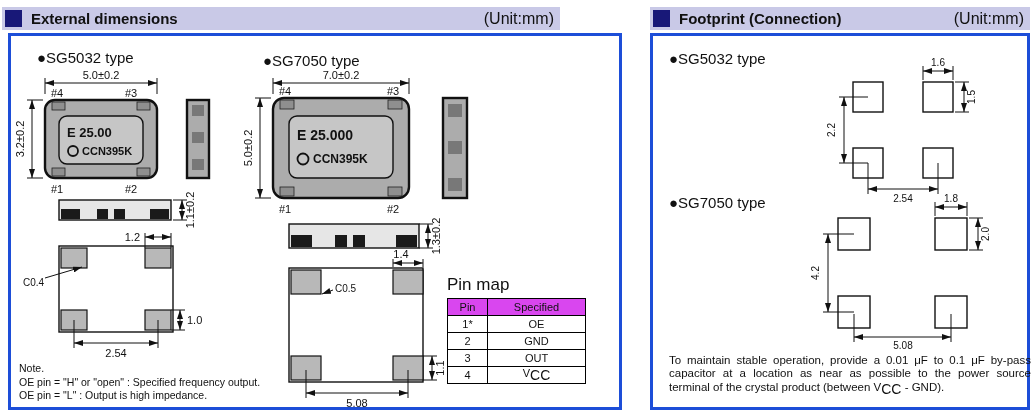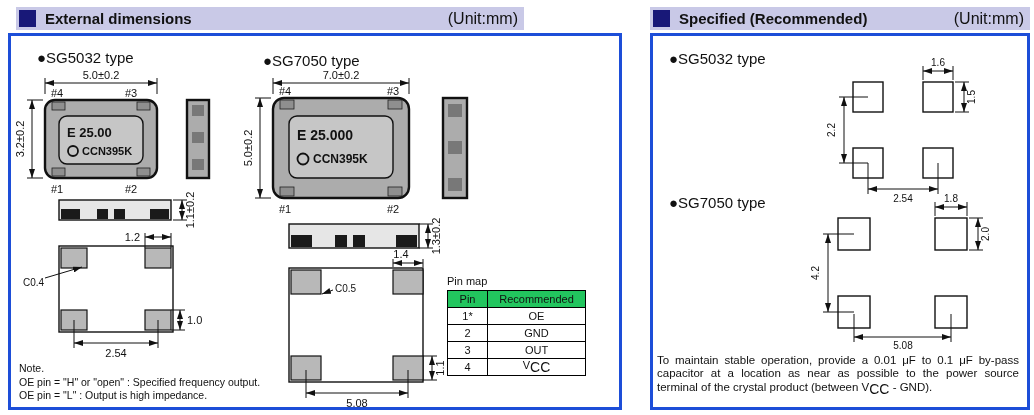--- a/index.html
+++ b/index.html
@@ -31,35 +31,35 @@
   .t-pin   { font-size:11px; }
   .t-small { font-size:10px; }
   .t-note  { font-size:10.5px; }
   .t-m13   { font-size:13px; font-weight:bold; }
   .t-m11   { font-size:11px; font-weight:bold; }
   .t-m14   { font-size:14px; font-weight:bold; }
   .t-m12   { font-size:12px; font-weight:bold; }
 
   
   .pinmap { position:absolute; left:436px; top:239px; }
-  .pinmap-title { font-size:11px; margin-bottom:3px; }
+  .pinmap-title { font-size:17px; margin-bottom:3px; }
   .pinmap-table { border-collapse:collapse; font-size:11px; }
   .pinmap-table th, .pinmap-table td { border:1px solid #000; text-align:center; height:17px; padding:0 2px; font-weight:normal; }
-  .pinmap-table th { background:#22c55e; }
+  .pinmap-table th { background:#d946ef; }
   .pinmap-table .c-pin { width:40px; }
   .pinmap-table .c-conn { width:98px; }
   sub.sub { font-size:14px; }
 
   
-  .fp-note { position:absolute; left:4px; top:318px; width:362px; font-size:11.5px; line-height:13.4px; text-align:justify; }
+  .fp-note { position:absolute; left:16px; top:318px; width:362px; font-size:11.5px; line-height:13.4px; text-align:justify; }
 </style>
 </head>
 <body>
 
-<div class="hdr" style="left:16px; width:508px;justify-content:space-between;">
+<div class="hdr" style="left:2px; width:558px;justify-content:space-between;">
   <span class="hdr-sq"></span>
   <span class="hdr-title">External dimensions</span>
   <span class="hdr-unit">(Unit:mm)</span>
 </div>
 
 <div class="box" style="left:8px; top:33px; width:614px; height:377px;">
   <svg width="612" height="375" viewBox="0 0 612 375">
     <defs>
       <marker id="arr" markerWidth="9" markerHeight="6" refX="9" refY="3" orient="auto">
           <path d="M0,0 L9,3 L0,6 Z" fill="#111"></path>
@@ -255,21 +255,21 @@
       </g>
     </g>
   </svg>
 
   <div class="pinmap">
     <div class="pinmap-title">Pin map</div>
     <table class="pinmap-table">
       <thead>
         <tr>
           <th class="c-pin">Pin</th>
-          <th class="c-conn">Recommended</th>
+          <th class="c-conn">Specified</th>
         </tr>
       </thead>
       <tbody>
         <tr>
           <td>1*</td>
           <td>OE</td>
         </tr>
         <tr>
           <td>2</td>
           <td>GND</td>
@@ -282,21 +282,21 @@
           <td>4</td>
           <td><span>V</span><sub class="sub">CC</sub></td>
         </tr>
       </tbody>
     </table>
   </div>
 </div>
 
 <div class="hdr" style="left:650px; width:380px;">
   <span class="hdr-sq"></span>
-  <span class="hdr-title">Specified (Recommended)</span>
+  <span class="hdr-title">Footprint (Connection)</span>
   <span class="hdr-unit">(Unit:mm)</span>
 </div>
 
 <div class="box" style="left:650px; top:33px; width:380px; height:377px;">
   <svg width="378" height="375" viewBox="0 0 378 375">
     <defs>
       <marker id="arr2" markerWidth="9" markerHeight="6" refX="9" refY="3" orient="auto">
           <path d="M0,0 L9,3 L0,6 Z" fill="#111"></path>
         </marker>
       <marker id="arr2R" markerWidth="9" markerHeight="6" refX="0" refY="3" orient="auto">

